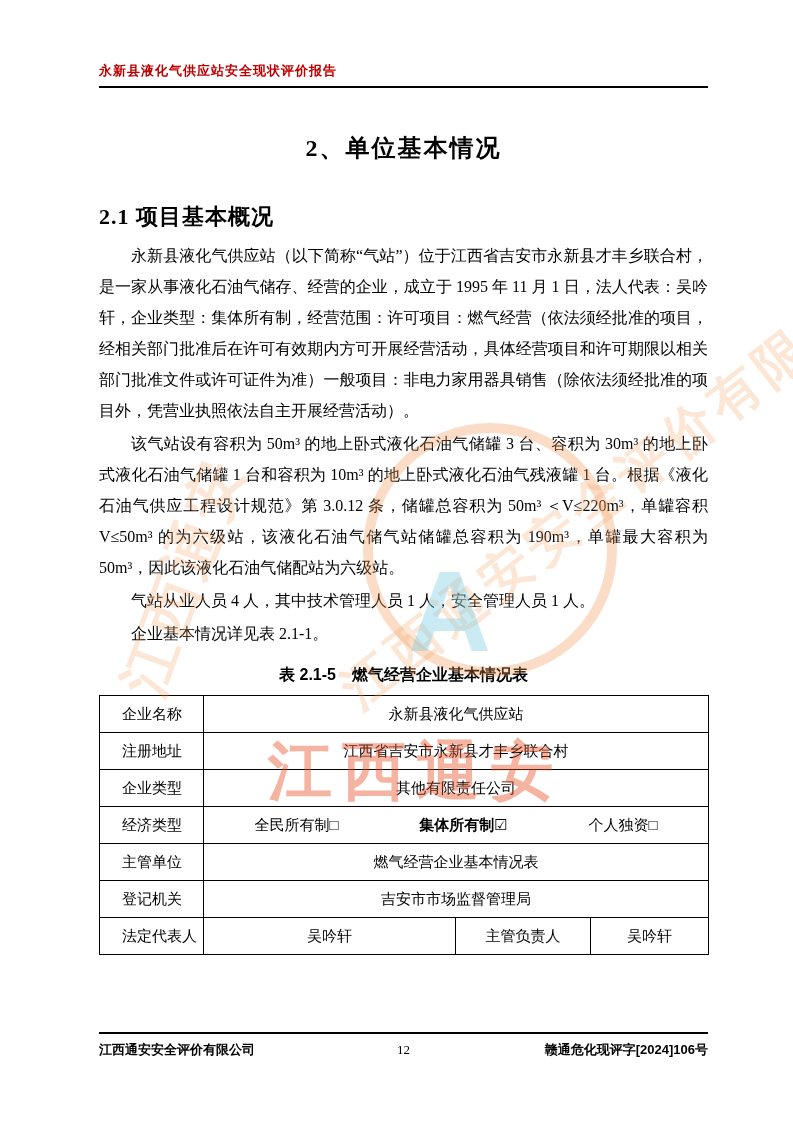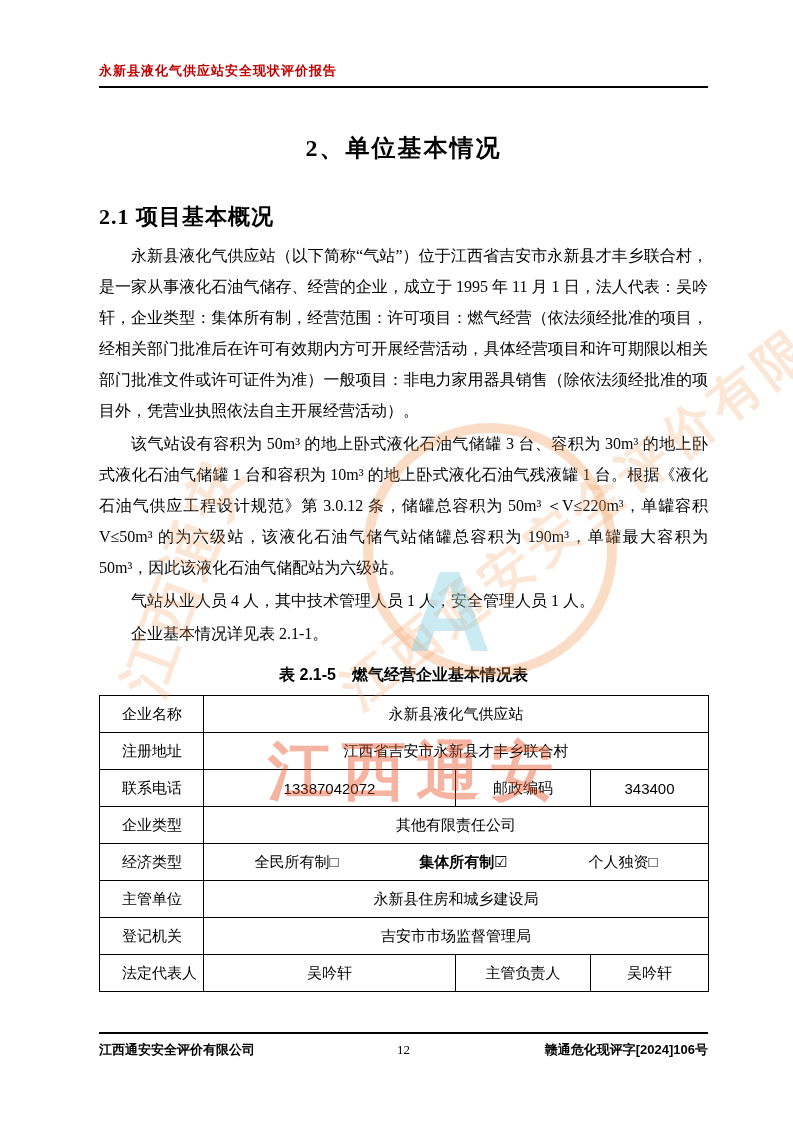--- a/index.html
+++ b/index.html
@@ -103,42 +103,36 @@
       <tbody>
         <tr>
           <td class="lbl">企业名称</td>
           <td class="val" colspan="3">永新县液化气供应站</td>
         </tr>
         <tr>
           <td class="lbl">注册地址</td>
           <td class="val" colspan="3">江西省吉安市永新县才丰乡联合村</td>
         </tr>
         <tr>
-          <td class="lbl">联系电话</td>
-          <td class="val">13387042072</td>
-          <td class="lbl lbl2">邮政编码</td>
-          <td class="val">343400</td>
-        </tr>
-        <tr>
           <td class="lbl">企业类型</td>
           <td class="val" colspan="3">其他有限责任公司</td>
         </tr>
         <tr>
           <td class="lbl">经济类型</td>
           <td class="val opts" colspan="3">
             <div class="opts-wrap">
               <span class="opt">全民所有制□</span>
               <span class="opt">集体所有制☑</span>
               <span class="opt">个人独资□</span>
             </div>
           </td>
         </tr>
         <tr>
           <td class="lbl">主管单位</td>
-          <td class="val" colspan="3">永新县住房和城乡建设局</td>
+          <td class="val" colspan="3">燃气经营企业基本情况表</td>
         </tr>
         <tr>
           <td class="lbl">登记机关</td>
           <td class="val" colspan="3">吉安市市场监督管理局</td>
         </tr>
         <tr>
           <td class="lbl">法定代表人</td>
           <td class="val">吴吟轩</td>
           <td class="lbl lbl2">主管负责人</td>
           <td class="val">吴吟轩</td>

